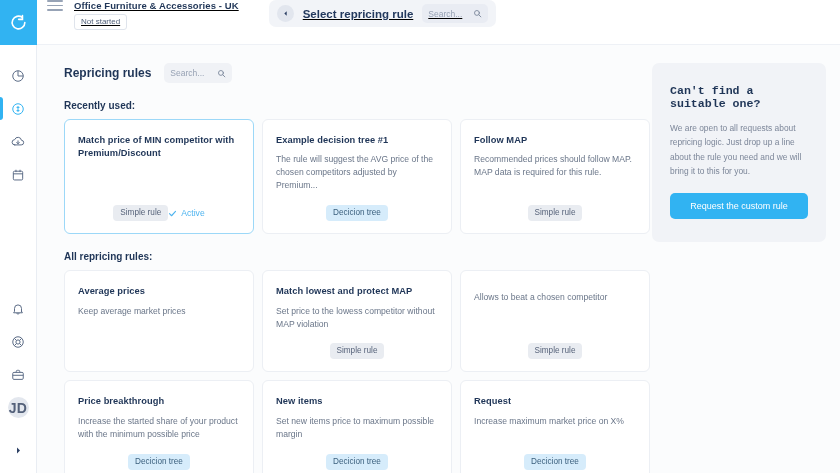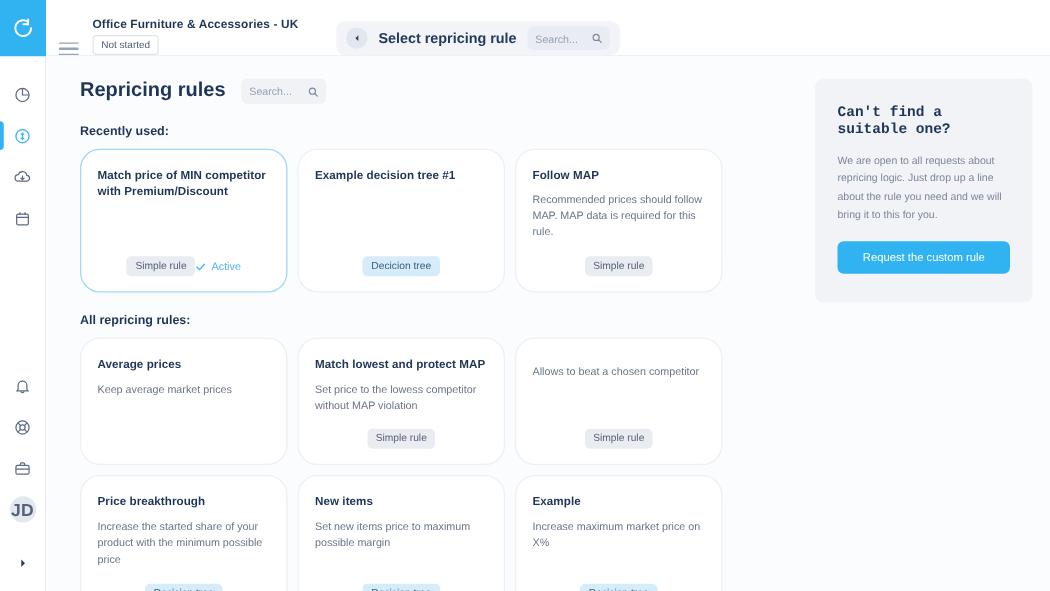--- a/index.html
+++ b/index.html
@@ -45,24 +45,25 @@
     letter-spacing: .2px;
   }
   .nav-spacer { height: 10px; }
 
   
   .main { flex: 1; display: flex; flex-direction: column; height: 473px; background: #ffffff; }
 
   
   .topbar {
     height: 45px; flex: 0 0 45px;
-    display: flex; align-items: flex-end;
+    display: flex; align-items: flex-start;
     background: #ffffff;
     border-bottom: 1px solid #eef1f6;
     padding-left: 10px;
+    text-decoration: underline;
   }
   .hamburger { width: 16px; display: flex; flex-direction: column; gap: 3px; cursor: pointer; }
   .hamburger span { display: block; height: 1.5px; background: #97a3b6; border-radius: 1px; }
   .acct { margin-left: 11px; display: flex; flex-direction: column; gap: 3px; }
   .acct-name { font-size: 9.5px; font-weight: bold; color: #1f3557; letter-spacing: .1px; }
   .badge-notstarted {
     align-self: flex-start;
     font-size: 8px; color: #4f5f79;
     background: #ffffff; border: 1px solid #dfe4ec;
     border-radius: 3px; padding: 2px 6px 3px 6px;
@@ -89,39 +90,39 @@
     padding: 0 6px;
   }
   .ctx-search .ph { font-size: 8.5px; color: #97a2b4; }
 
   
   .body {
     flex: 1; display: flex; background: #fbfcfd; overflow: hidden;
   }
   .content { flex: 1; padding: 18px 0 0 27px; min-width: 0; }
   .content-head { display: flex; align-items: center; gap: 13px; }
-  .page-title { font-size: 16px; font-weight: bold; color: #1f3557; }
+  .page-title { font-size: 12px; font-weight: bold; color: #1f3557; }
   .head-search {
     background: #f0f2f6; border-radius: 5px;
     height: 20px; width: 68px;
     display: flex; align-items: center; justify-content: space-between;
     padding: 0 6px;
   }
   .head-search .ph { font-size: 8.5px; color: #97a2b4; }
 
   .section-label {
     font-size: 10px; font-weight: bold; color: #1f3557;
     margin: 17px 0 8px 0;
   }
   .cards { display: flex; gap: 8px; }
   .card {
-    width: 166px; min-height: 90px;
+    width: 190px; min-height: 90px;
     background: #ffffff;
     border: 1px solid #eceff4;
-    border-radius: 16px;
+    border-radius: 6px;
     padding: 14px 13px 12px 13px;
     display: flex; flex-direction: column;
     cursor: pointer;
   }
   .card.selected { border: 1.4px solid #9cd8f8; }
   .card-title {
     font-size: 9.3px; font-weight: bold; color: #1f3557;
     line-height: 1.45; letter-spacing: .05px;
   }
   .card-desc {
@@ -316,20 +317,21 @@
                     <path d="M4 12.5 9.5 18 20 6.5"></path>
                   </svg>
                 </span>
                 <span>Active</span>
               </span>
             </div>
           </div>
 
           <div class="card">
             <div class="card-title">Example decision tree #1</div>
+            <div class="card-desc">The rule will suggest the AVG price of the chosen competitors adjusted by Premium...</div>
             <div class="card-foot">
               <span class="tag tree">Decicion tree</span>
             </div>
           </div>
 
           <div class="card">
             <div class="card-title">Follow MAP</div>
             <div class="card-desc">Recommended prices should follow MAP. MAP data is required for this rule.</div>
             <div class="card-foot">
               <span class="tag simple">Simple rule</span>
@@ -372,21 +374,21 @@
             </div>
           </div>
           <div class="card">
             <div class="card-title">New items</div>
             <div class="card-desc">Set new items price to maximum possible margin</div>
             <div class="card-foot">
               <span class="tag tree">Decicion tree</span>
             </div>
           </div>
           <div class="card">
-            <div class="card-title">Example</div>
+            <div class="card-title">Request</div>
             <div class="card-desc">Increase maximum market price on X%</div>
             <div class="card-foot">
               <span class="tag tree">Decicion tree</span>
             </div>
           </div>
         </div>
 
       </div>
 
       <div class="promo-wrap">

